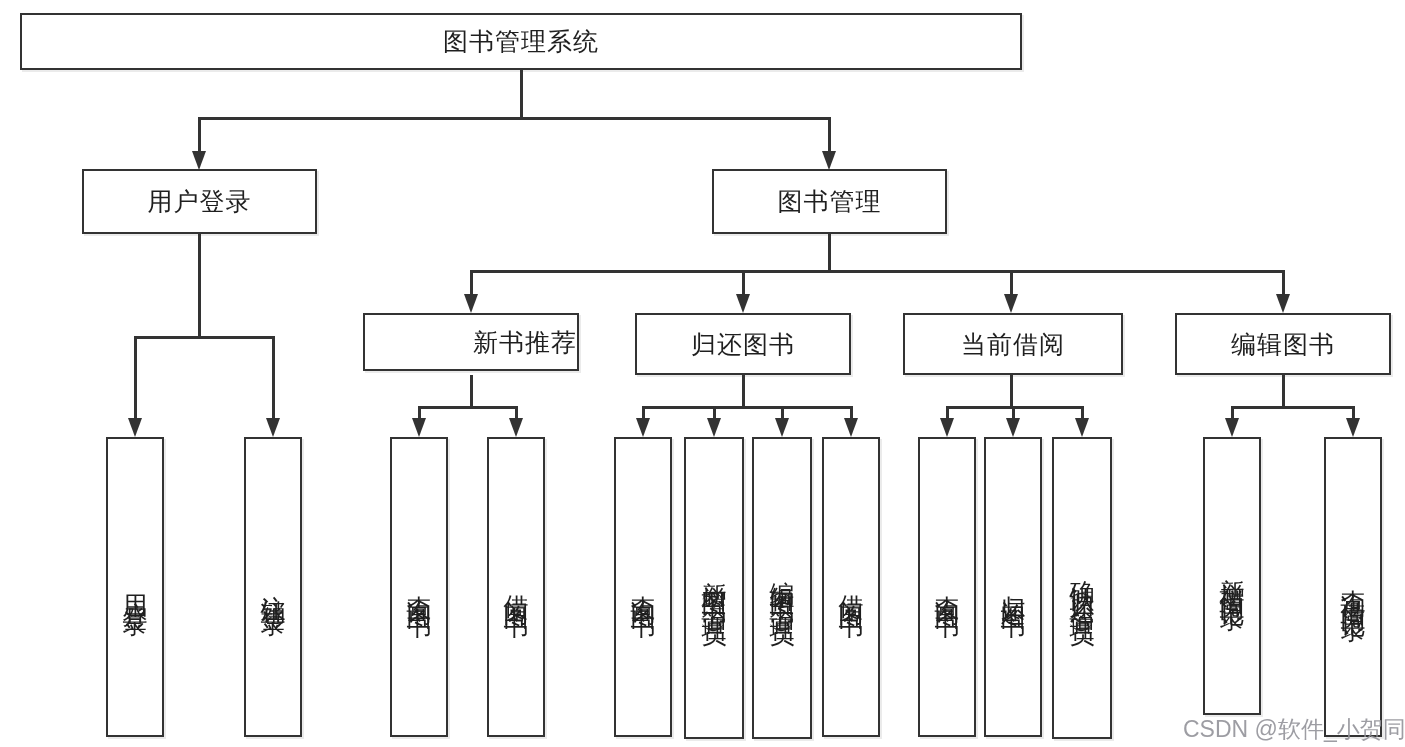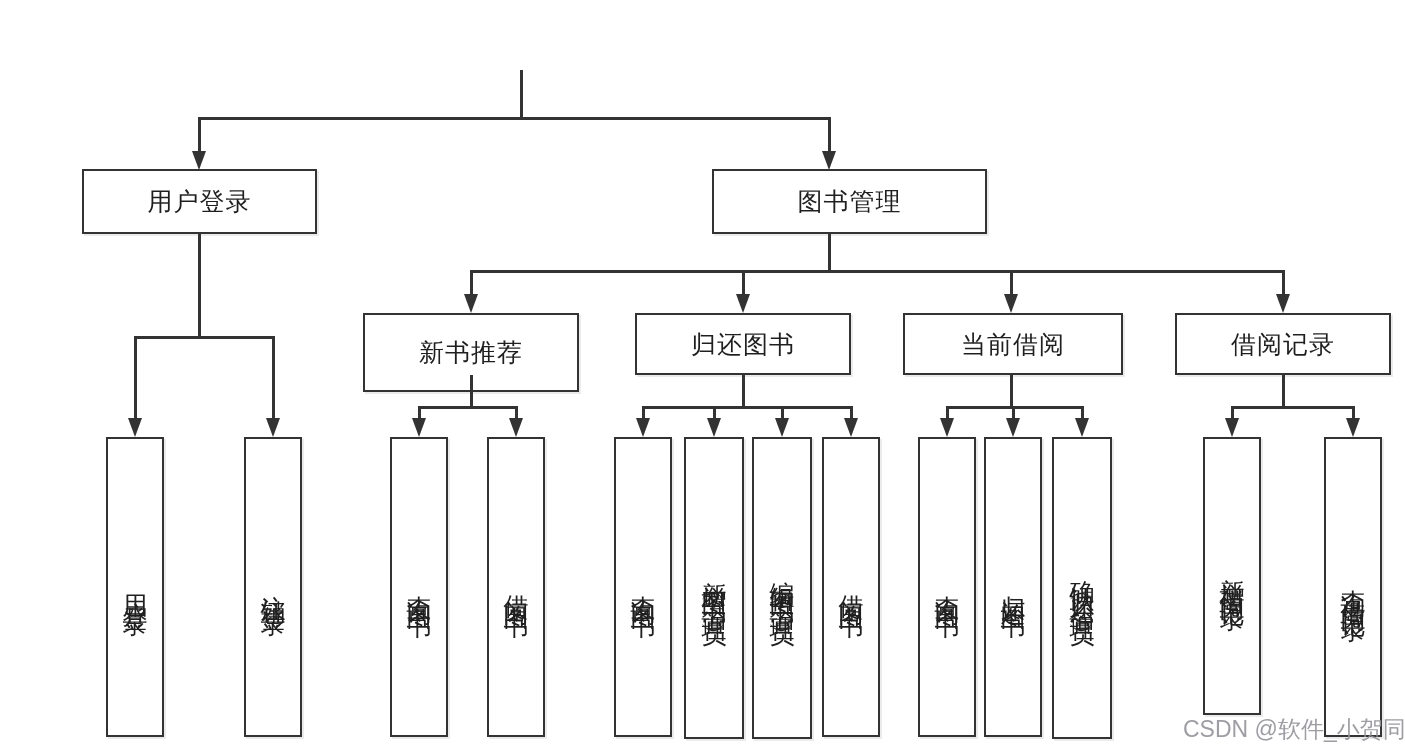--- a/index.html
+++ b/index.html
@@ -53,32 +53,35 @@
     color: rgba(146,146,153,0.9);
     white-space: nowrap;
     z-index: 5;
   }
 </style>
 </head>
 <body>
 
 <div class="canvas">
 
+  <div class="node" style="left:20px; top:13px; width:1002px; height:57px;">
+    <span class="label">图书管理系统</span>
+  </div>
 
   <div class="vline" style="left:520px; top:70px; height:48px;"></div>
   <div class="hline" style="left:198px; top:117px; width:633px;"></div>
   <div class="vline" style="left:198px; top:117px; height:36px;"></div>
   <div class="arrowhead" style="left:192px; top:151px;"></div>
   <div class="vline" style="left:828px; top:117px; height:36px;"></div>
   <div class="arrowhead" style="left:822px; top:151px;"></div>
 
   <div class="node" style="left:82px; top:169px; width:235px; height:65px;">
     <span class="label">用户登录</span>
   </div>
-  <div class="node" style="left:712px; top:169px; width:275px; height:65px;">
+  <div class="node" style="left:712px; top:169px; width:235px; height:65px;">
     <span class="label">图书管理</span>
   </div>
 
   <div class="vline" style="left:198px; top:234px; height:104px;"></div>
   <div class="hline" style="left:134px; top:336px; width:140px;"></div>
   <div class="vline" style="left:134px; top:336px; height:84px;"></div>
   <div class="arrowhead" style="left:128px; top:418px;"></div>
   <div class="vline" style="left:272px; top:336px; height:84px;"></div>
   <div class="arrowhead" style="left:266px; top:418px;"></div>
 
@@ -86,31 +89,31 @@
   <div class="hline" style="left:470px; top:270px; width:814px;"></div>
   <div class="vline" style="left:470px; top:270px; height:26px;"></div>
   <div class="arrowhead" style="left:464px; top:294px;"></div>
   <div class="vline" style="left:742px; top:270px; height:26px;"></div>
   <div class="arrowhead" style="left:736px; top:294px;"></div>
   <div class="vline" style="left:1010px; top:270px; height:26px;"></div>
   <div class="arrowhead" style="left:1004px; top:294px;"></div>
   <div class="vline" style="left:1282px; top:270px; height:26px;"></div>
   <div class="arrowhead" style="left:1276px; top:294px;"></div>
 
-  <div class="node" style="left:363px; top:313px; width:216px; height:79px;">
+  <div class="node" style="left:363px; top:313px; width:216px; height:58px;justify-content:flex-end;">
     <span class="label">新书推荐</span>
   </div>
   <div class="node" style="left:635px; top:313px; width:216px; height:62px;">
     <span class="label">归还图书</span>
   </div>
   <div class="node" style="left:903px; top:313px; width:220px; height:62px;">
     <span class="label">当前借阅</span>
   </div>
   <div class="node" style="left:1175px; top:313px; width:216px; height:62px;">
-    <span class="label">借阅记录</span>
+    <span class="label">编辑图书</span>
   </div>
 
   <div class="vline" style="left:470px; top:375px; height:34px;"></div>
   <div class="hline" style="left:418px; top:406px; width:100px;"></div>
   <div class="vline" style="left:418px; top:406px; height:14px;"></div>
   <div class="arrowhead" style="left:412px; top:418px;"></div>
   <div class="vline" style="left:515px; top:406px; height:14px;"></div>
   <div class="arrowhead" style="left:509px; top:418px;"></div>
 
   <div class="vline" style="left:742px; top:375px; height:34px;"></div>

